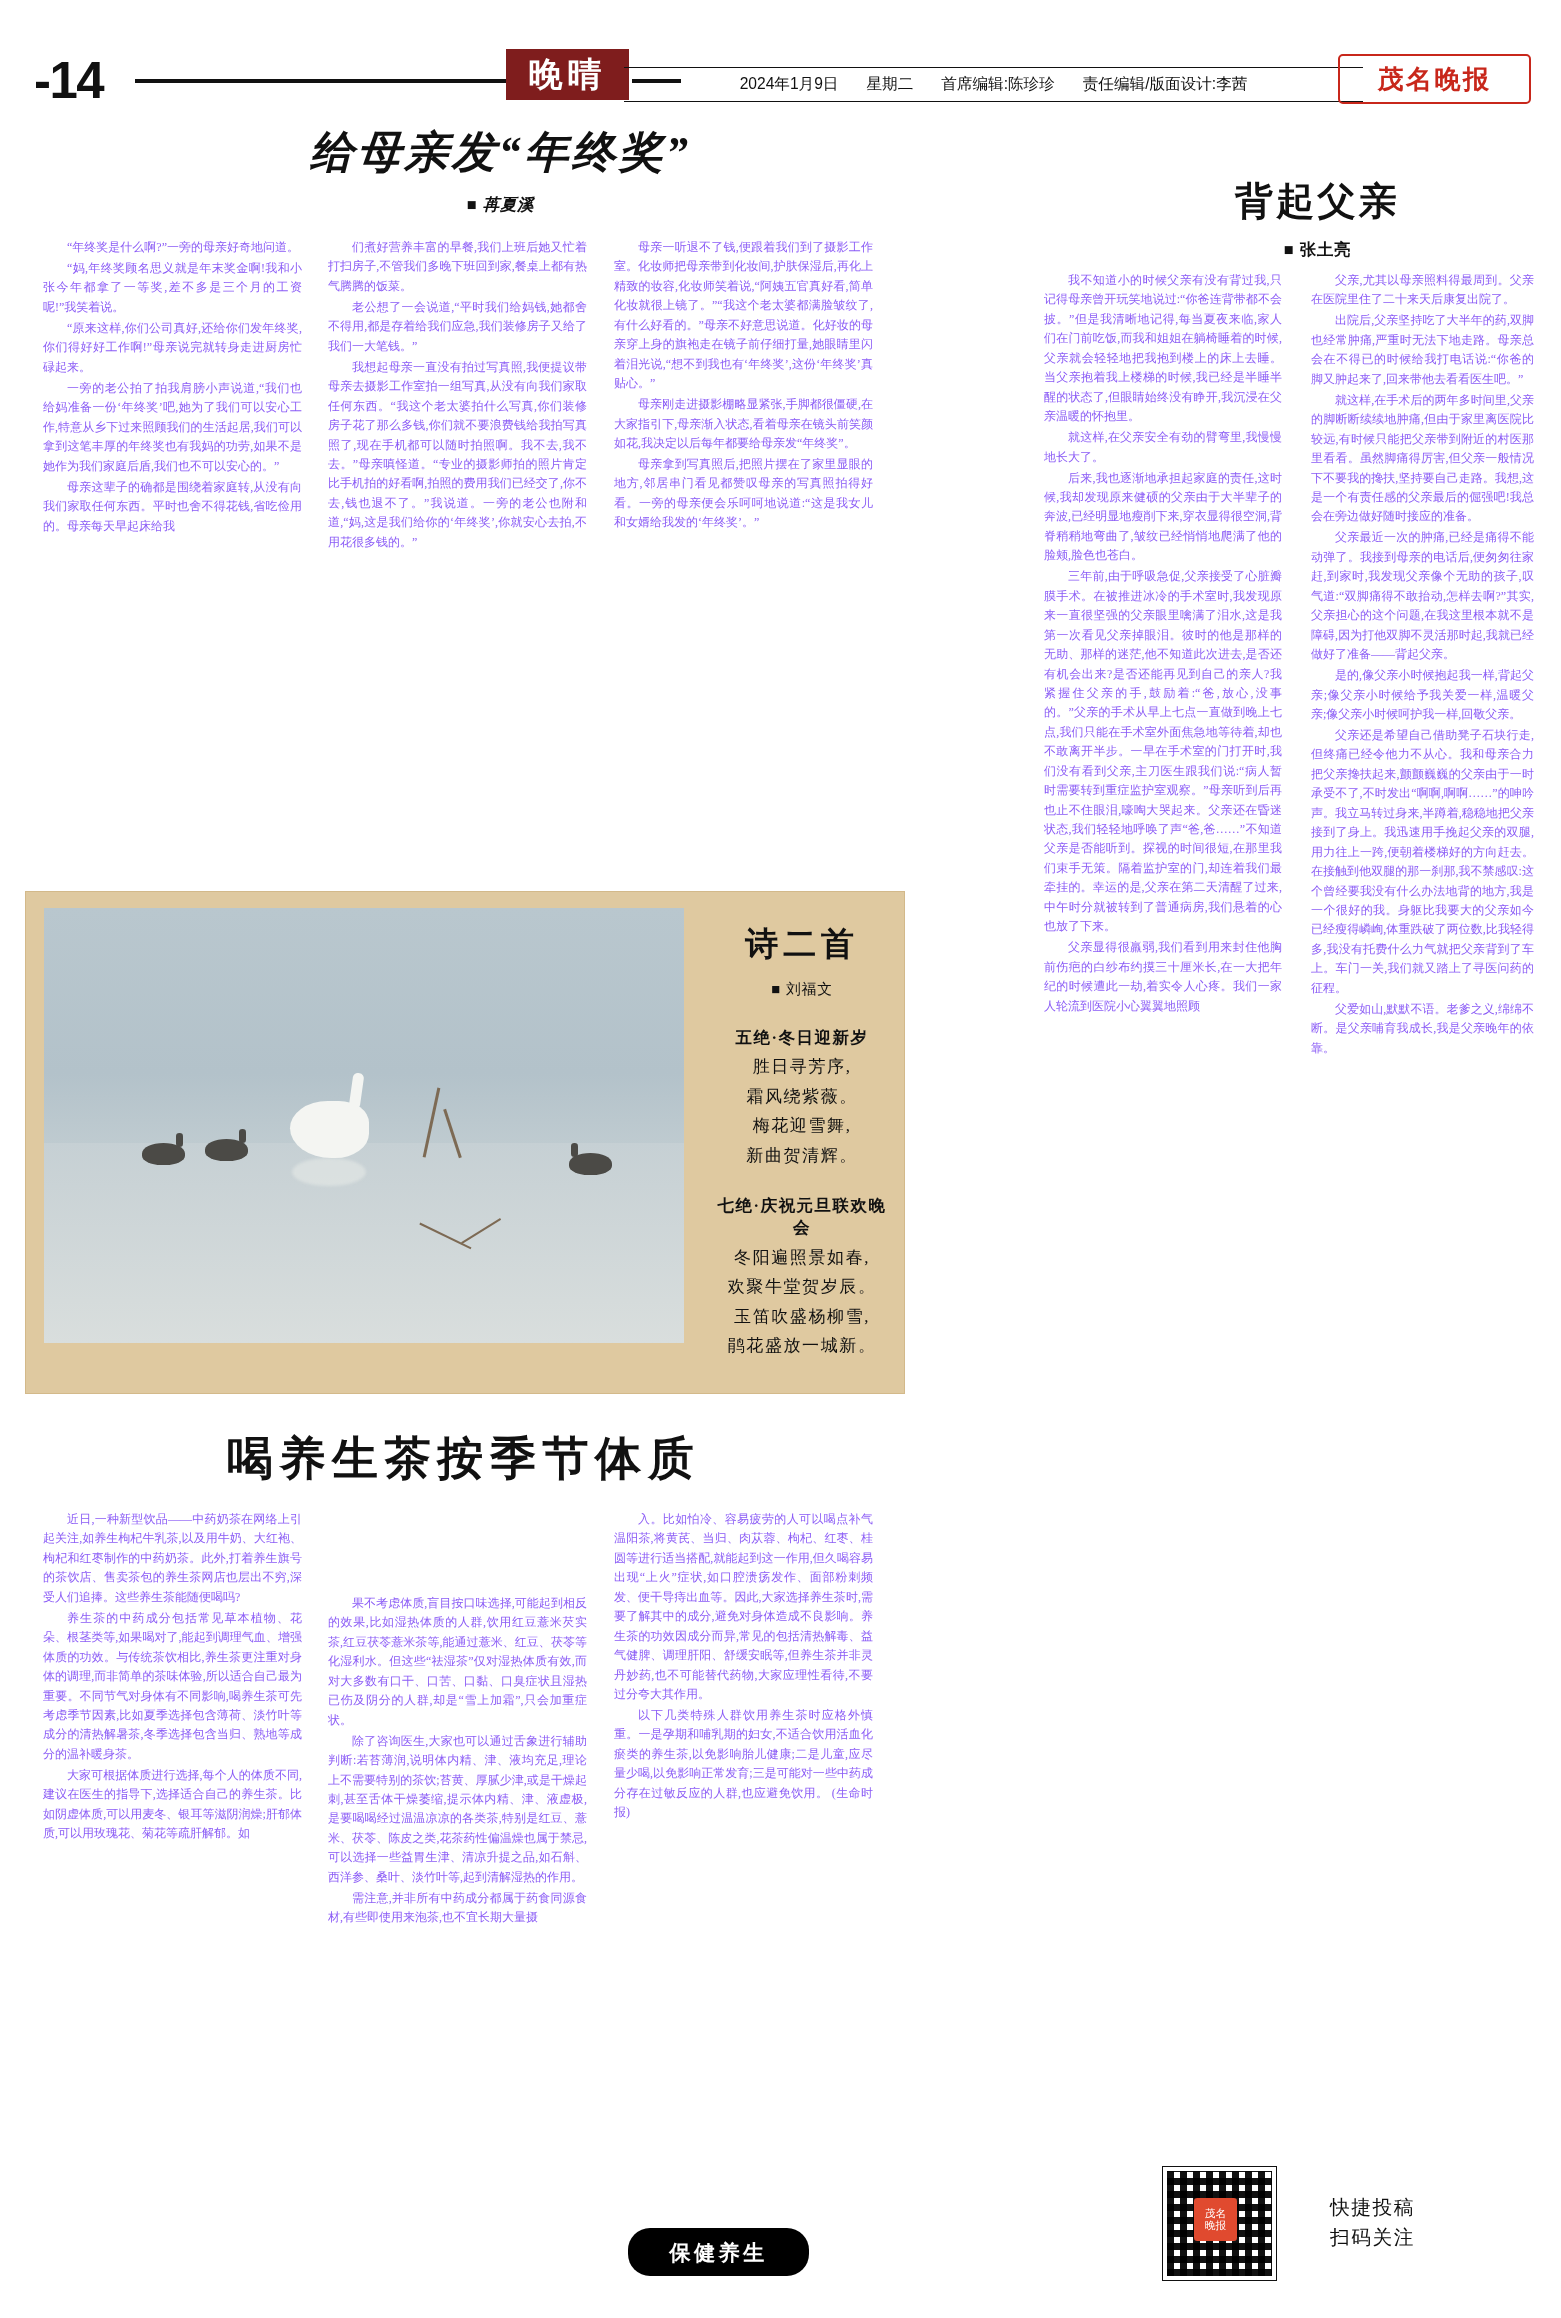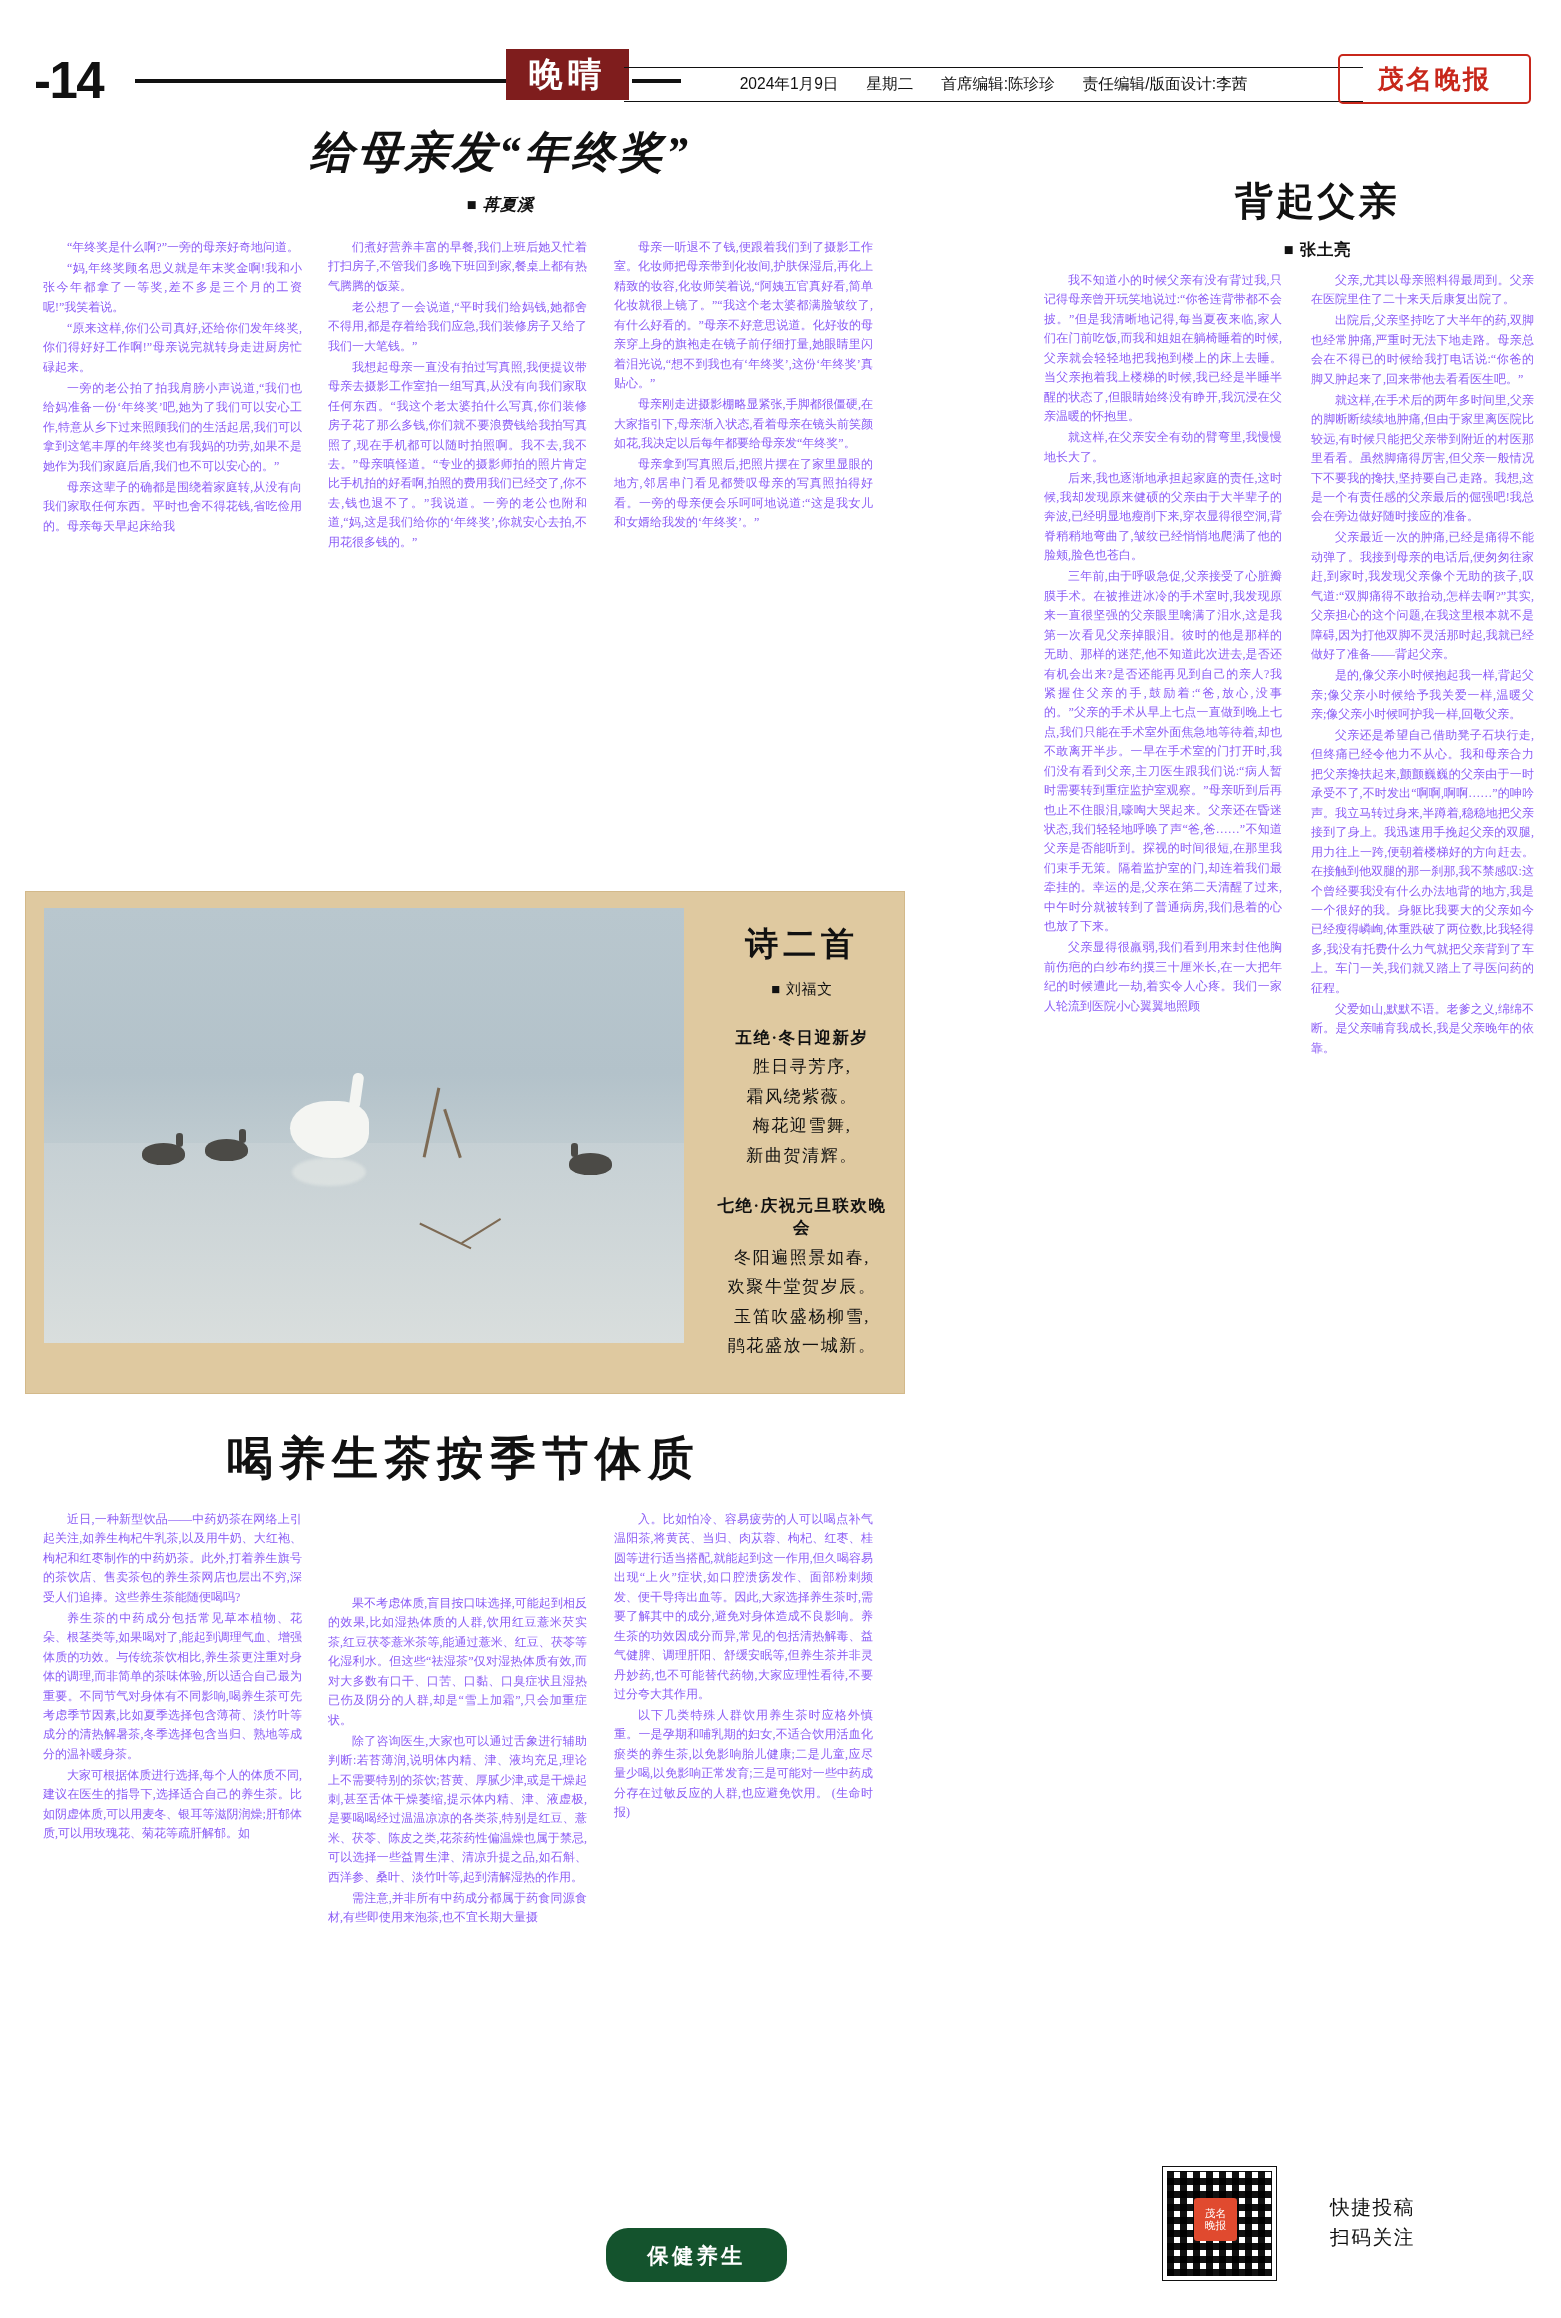--- a/index.html
+++ b/index.html
@@ -130,22 +130,22 @@
 
   
   .headline-3{
     position:absolute;left:24.6px;top:1428px;width:878px;text-align:center;
     font-size:46px;font-weight:bold;letter-spacing:6.6px;
     font-family:"Liberation Sans","DejaVu Sans",sans-serif;
   }
 
   
   .pill{
-    position:absolute;left:606px;top:2228px;width:181px;height:54px;
-    background:#14532d;border-radius:22px;color:#fff;
+    position:absolute;left:628px;top:2228px;width:181px;height:48px;
+    background:#000000;border-radius:22px;color:#fff;
     display:flex;align-items:center;justify-content:center;
     font-size:21.3px;letter-spacing:3.3px;font-weight:bold;
     font-family:"Liberation Sans","DejaVu Sans",sans-serif;
   }
   .qr{
     position:absolute;left:1163px;top:2167px;width:105px;height:105px;
     background:
       repeating-linear-gradient(90deg,#111 0 6.6px,#fff 6.6px 13px),
       repeating-linear-gradient(0deg,#111 0 6.6px,#fff 6.6px 13px);
     background-blend-mode:multiply;

